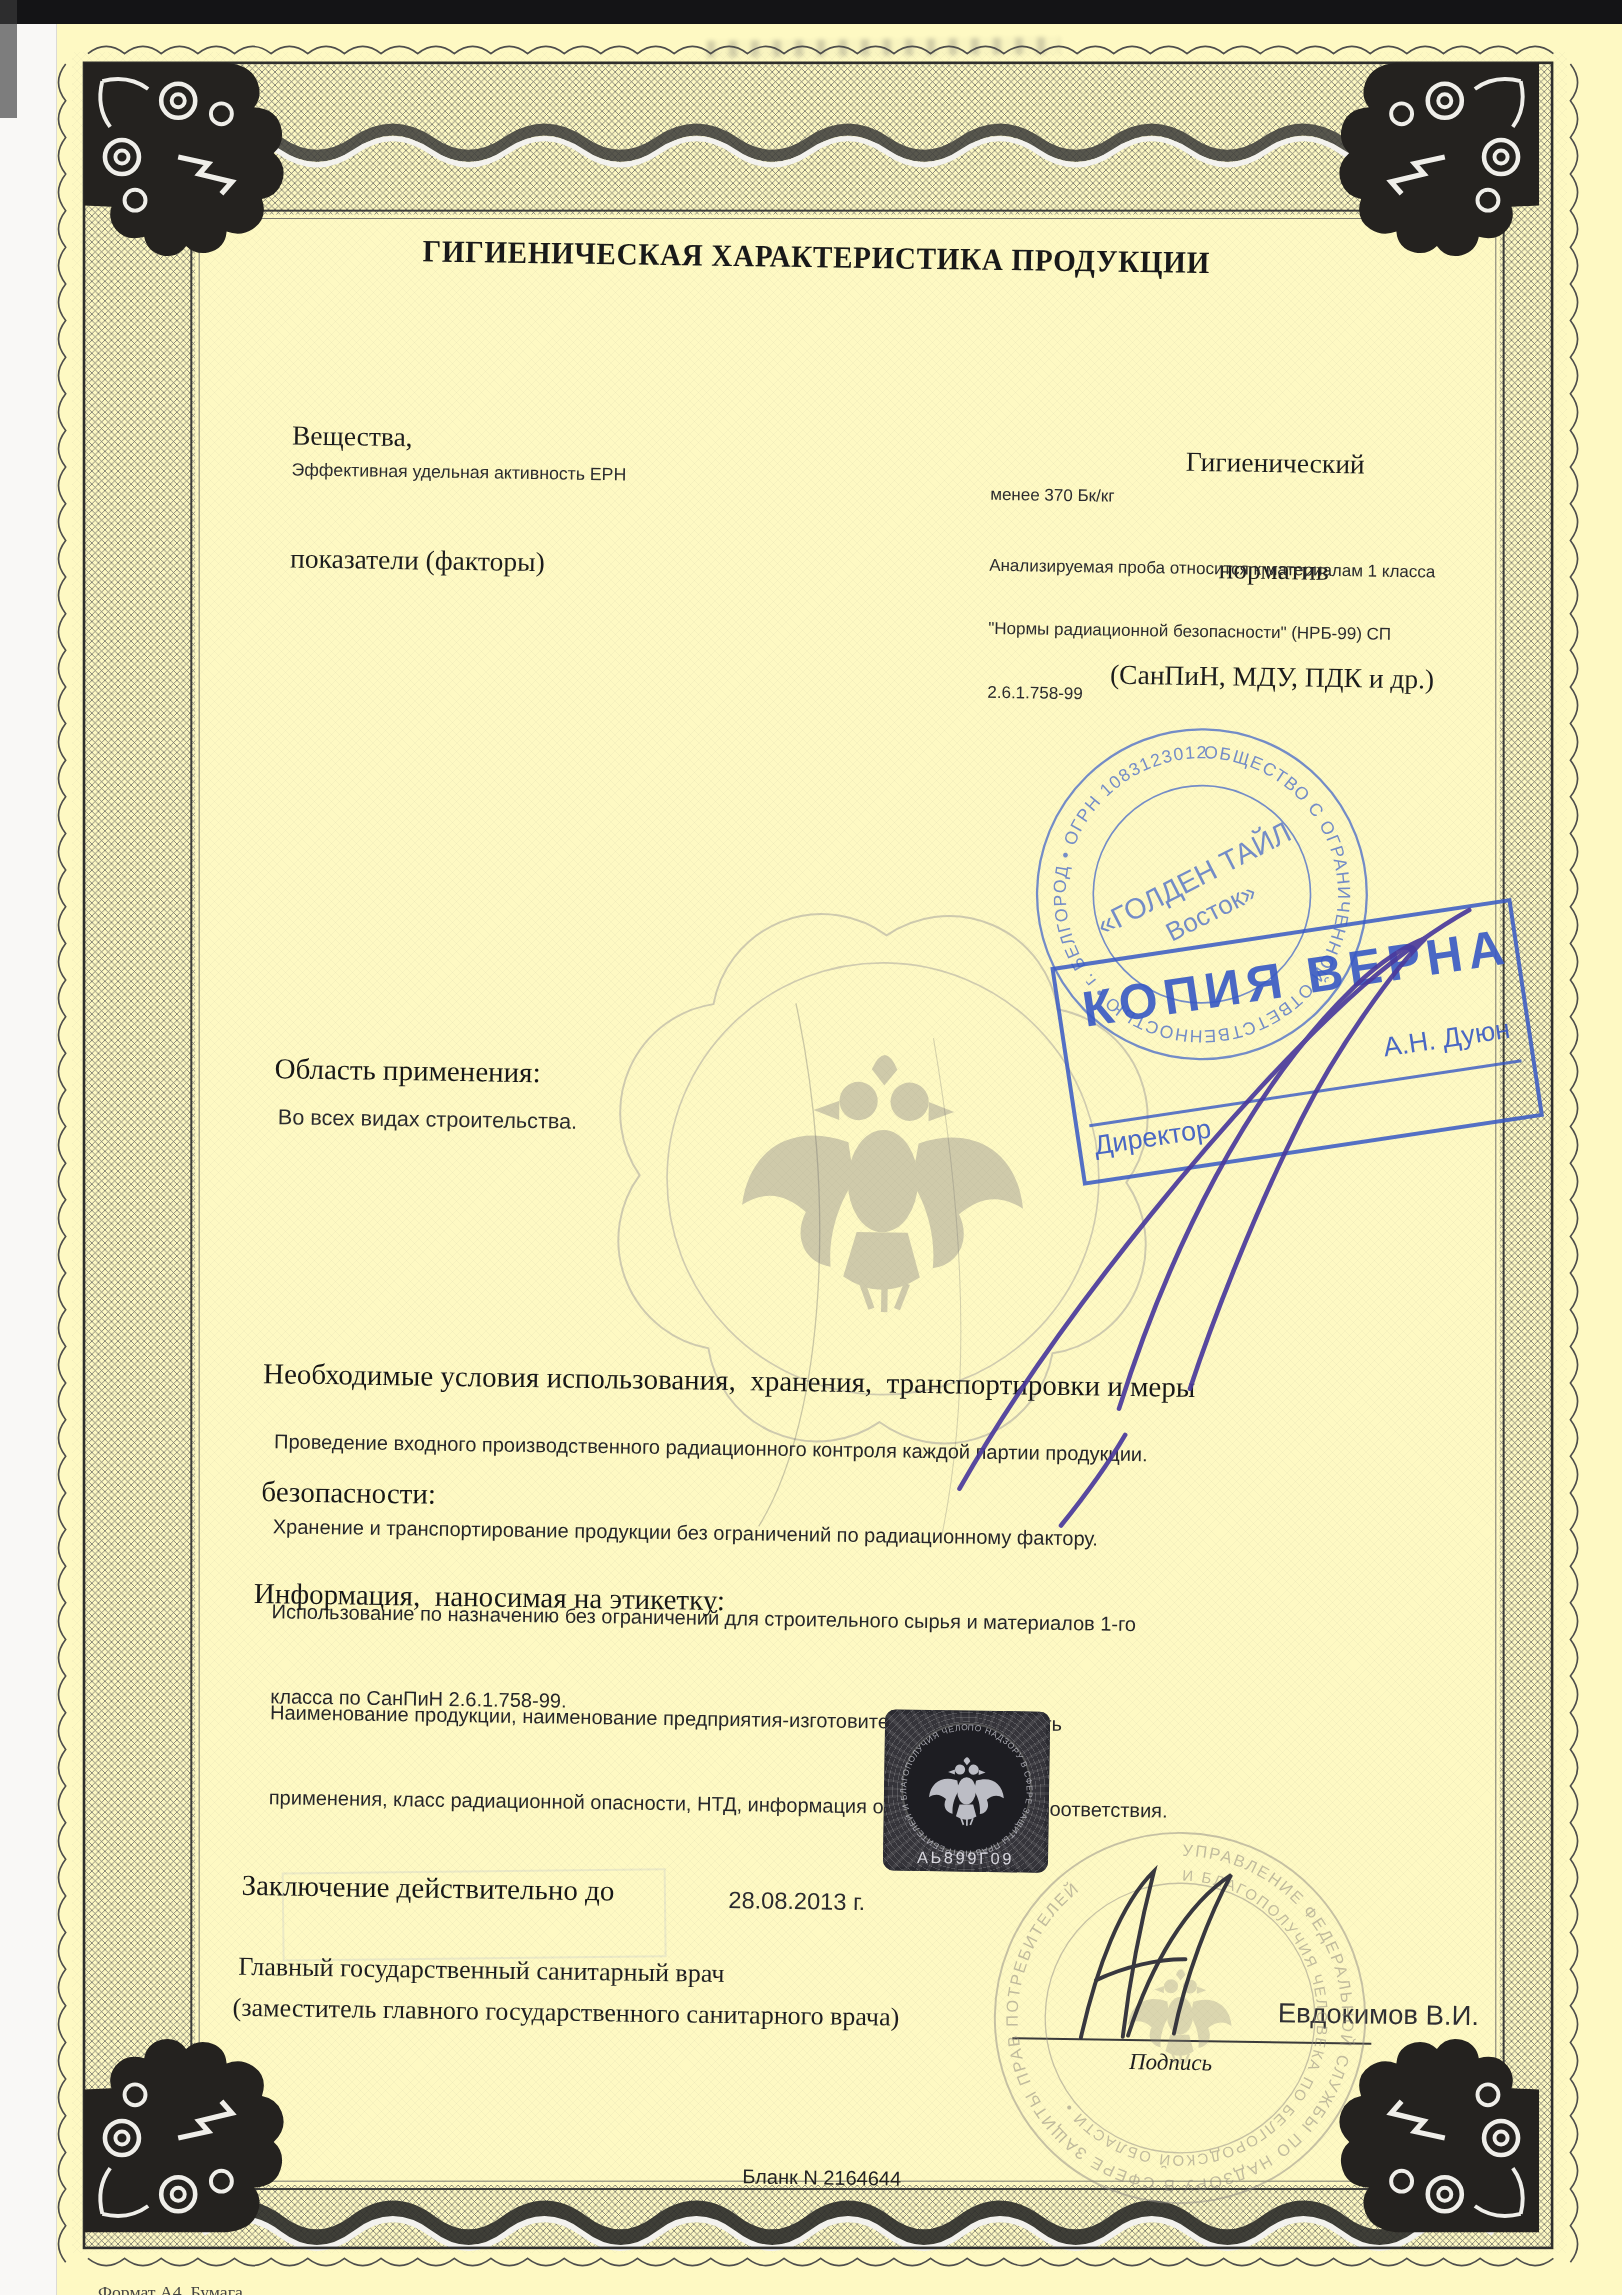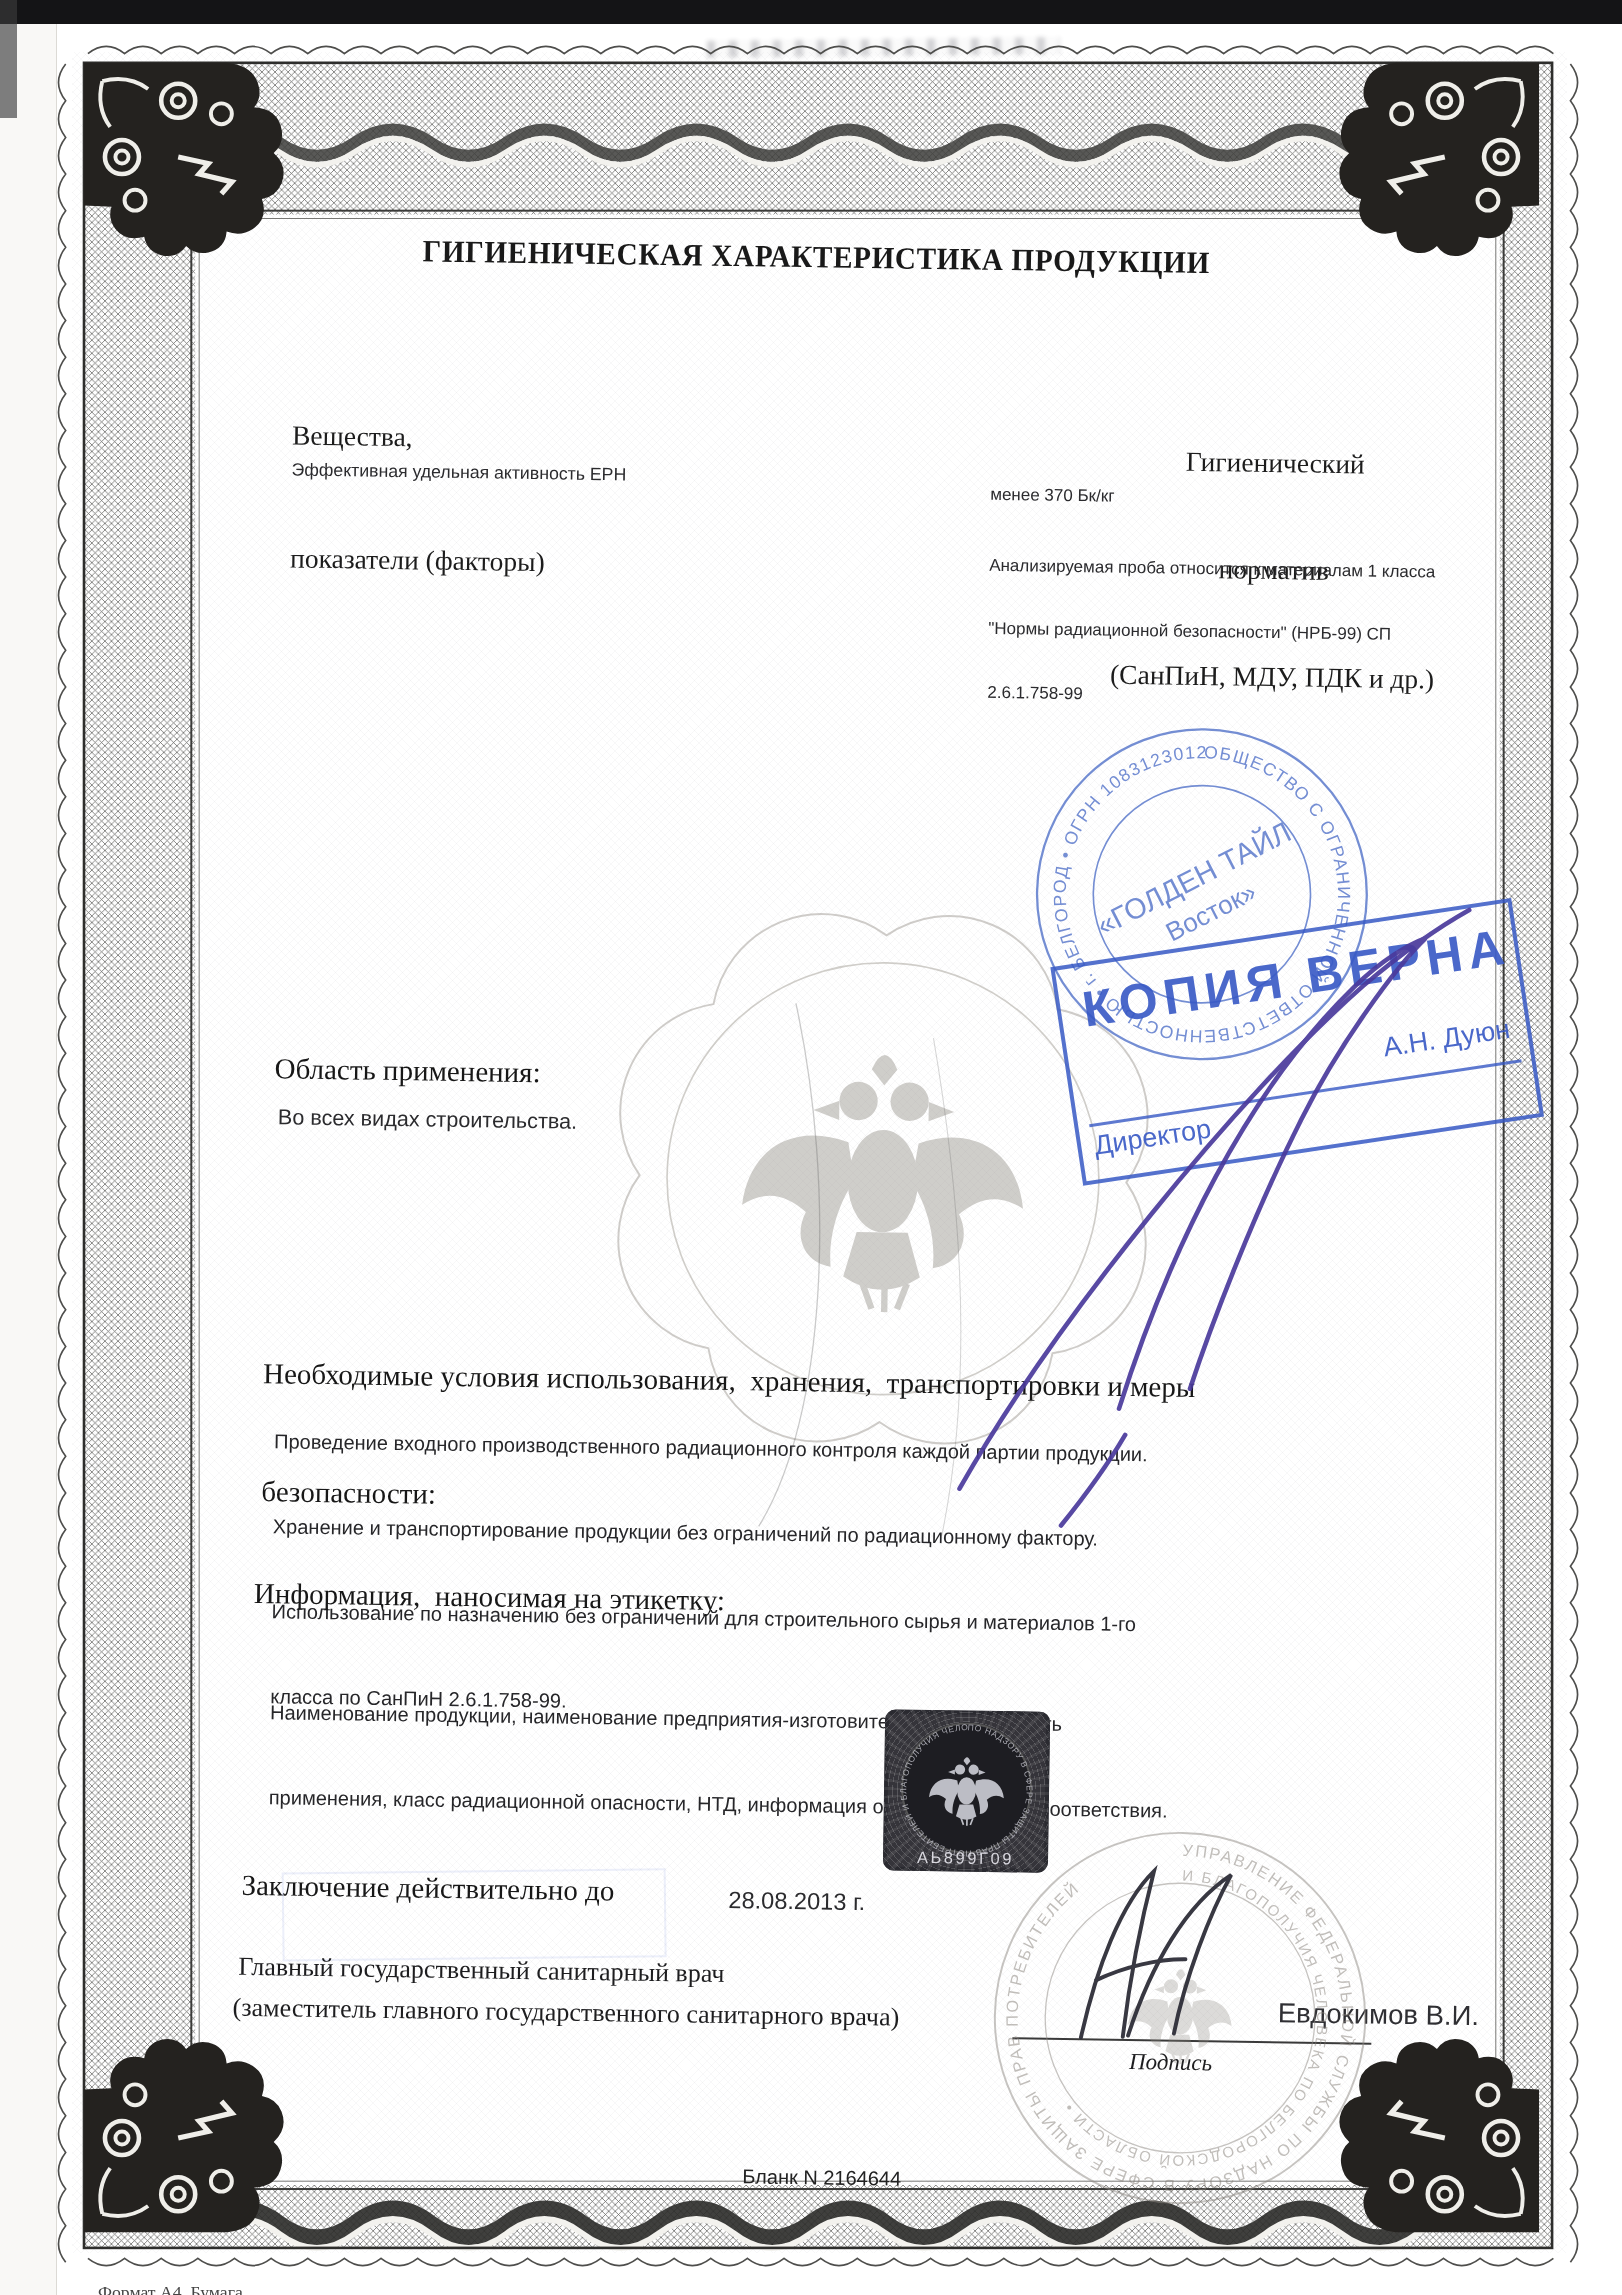--- a/index.html
+++ b/index.html
@@ -1,16 +1,16 @@
 <!DOCTYPE html>
 <html style="font-size:10.5px"><head>
 <meta charset="utf-8">
 <style>
   html,body{margin:0;padding:0;background:#e9e7e3;}
-  #page{position:relative;width:1623px;height:2295px;background:#ffffff;overflow:hidden;
+  #page{position:relative;width:1623px;height:2295px;background:#fef9c3;overflow:hidden;
         font-family:"Liberation Serif","DejaVu Serif",serif;color:#1d1d1f;}
   
   .scan-top{position:absolute;left:0;top:0;width:1623px;height:23.6px;background:#141416;}
   .scan-left{position:absolute;left:0;top:23.6px;width:56px;height:2272px;background:#f9f8f6;border-right:0.7px solid #dcdad5;}
   .top-smudge{position:absolute;left:707px;top:39px;width:353px;height:17px;opacity:.45;filter:blur(2px);
       background:repeating-linear-gradient(90deg,rgba(60,60,72,.5) 0 7.9px,rgba(60,60,72,.06) 7.9px 22px);transform:rotate(-.6deg);}
   .corner-smudge{position:absolute;left:0;top:0;width:17px;height:118px;background:#3a3a3c;opacity:.65;}
   
   .paper-texture{position:absolute;left:72px;top:52px;width:1495px;height:2201px;
       background:

